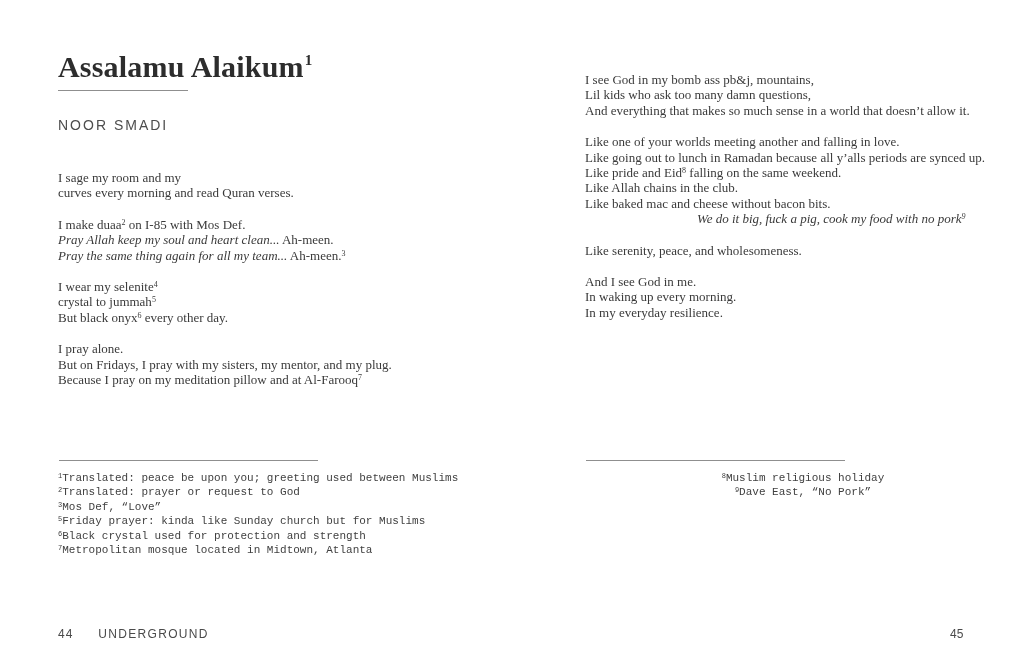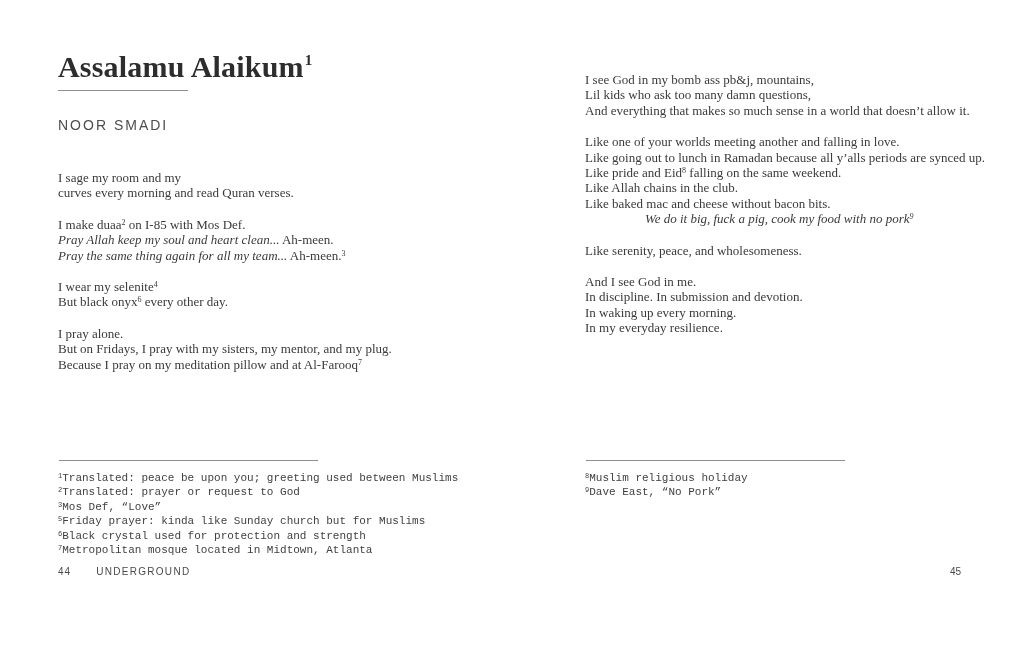--- a/index.html
+++ b/index.html
@@ -33,35 +33,35 @@
     position: absolute; left: 58px; top: 97px;
     font-family: "Liberation Sans", sans-serif;
     font-size: 14px; letter-spacing: 2px; color: #4d4d4d; margin-top: 20px;
   }
 
   .poem { position: absolute; width: 436px; font-size: 13px; line-height: 15.4px; }
   .poem-left-block  { left: 58px;  top: 170px; }
   .poem-right-block { left: 73px;  top: 72px; }   
   .stanza { margin: 0 0 16px 0; }
   .poem-line { white-space: nowrap; }
-  .poem-line.indent { margin-left: 60px; }
+  .poem-line.indent { margin-left: 112px; }
   .it  { font-style: italic; }
   .sup { font-size: 8px; position: relative; top: -4px; line-height: 0; }
 
   .fnblock { position: absolute; width: 436px; font-size: 11px; line-height: 14.4px; color: #3f3f3f; }
   .fnblock-left  { left: 58px; top: 460px; }
-  .fnblock-right { left: 73px; top: 460px; }
+  .fnblock-right { left: 73px; top: 460px; text-align: center; }
   .fn-rule { width: 259px; height: 0; border-top: 1px solid #8f8f8f; margin: 0 0 10px 1px; }
   .footnote { white-space: nowrap; font-family: Liberation Mono, monospace; }
   .footnote .sup { font-size: 7px; top: -3px; }
 
   .page-footer {
-    position: absolute; top: 566px;
+    position: absolute; top: 627px;
     font-family: "Liberation Sans", sans-serif;
-    font-size: 10px; color: #4a4a4a;
+    font-size: 12px; color: #4a4a4a;
   }
   .footer-left  { left: 58px; letter-spacing: 1px; }
   .footer-left .running-head { margin-left: 25px; letter-spacing: 1.3px; }
   .footer-right { left: 438px; }  
 </style>
 </head>
 <body>
 
 <div class="sheet">
 
@@ -75,20 +75,21 @@
           <div class="poem-line"><span>I sage my room and my</span></div>
           <div class="poem-line"><span>curves every morning and read Quran verses.</span></div>
         </div>
         <div class="stanza">
           <div class="poem-line"><span>I make duaa</span><span class="sup">2</span><span> on I-85 with Mos Def.</span></div>
           <div class="poem-line"><span class="it">Pray Allah keep my soul and heart clean...</span><span> Ah-meen.</span></div>
           <div class="poem-line"><span class="it">Pray the same thing again for all my team...</span><span> Ah-meen.</span><span class="sup">3</span></div>
         </div>
         <div class="stanza">
           <div class="poem-line"><span>I wear my selenite</span><span class="sup">4</span></div>
+          <div class="poem-line"><span>crystal to jummah</span><span class="sup">5</span></div>
           <div class="poem-line"><span>But black onyx</span><span class="sup">6</span><span> every other day.</span></div>
         </div>
         <div class="stanza">
           <div class="poem-line"><span>I pray alone.</span></div>
           <div class="poem-line"><span>But on Fridays, I pray with my sisters, my mentor, and my plug.</span></div>
           <div class="poem-line"><span>Because I pray on my meditation pillow and at Al-Farooq</span><span class="sup">7</span></div>
         </div>
       </div>
 
     <div class="fnblock fnblock-left">
@@ -121,21 +122,20 @@
           <div class="poem-line"><span>Like pride and Eid</span><span class="sup">8</span><span> falling on the same weekend.</span></div>
           <div class="poem-line"><span>Like Allah chains in the club.</span></div>
           <div class="poem-line"><span>Like baked mac and cheese without bacon bits.</span></div>
           <div class="poem-line indent"><span class="it">We do it big, fuck a pig, cook my food with no pork</span><span class="it sup">9</span></div>
         </div>
         <div class="stanza">
           <div class="poem-line"><span>Like serenity, peace, and wholesomeness.</span></div>
         </div>
         <div class="stanza">
           <div class="poem-line"><span>And I see God in me.</span></div>
-          <div class="poem-line"><span>In discipline. In submission and devotion.</span></div>
           <div class="poem-line"><span>In waking up every morning.</span></div>
           <div class="poem-line"><span>In my everyday resilience.</span></div>
         </div>
       </div>
 
     <div class="fnblock fnblock-right">
       <div class="fn-rule"></div>
       <div id="fn-right">
           <div class="footnote"><span class="sup">8</span><span>Muslim religious holiday</span></div>
           <div class="footnote"><span class="sup">9</span><span>Dave East, “No Pork”</span></div>

